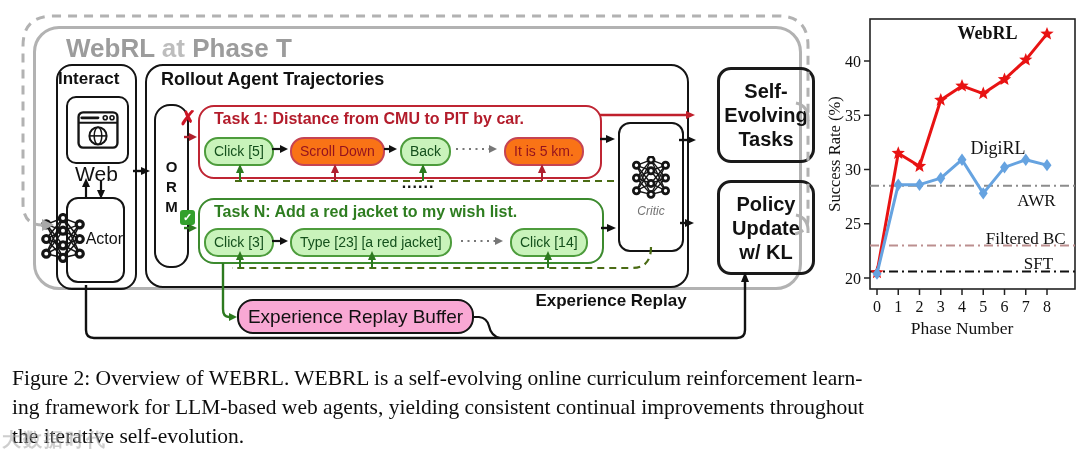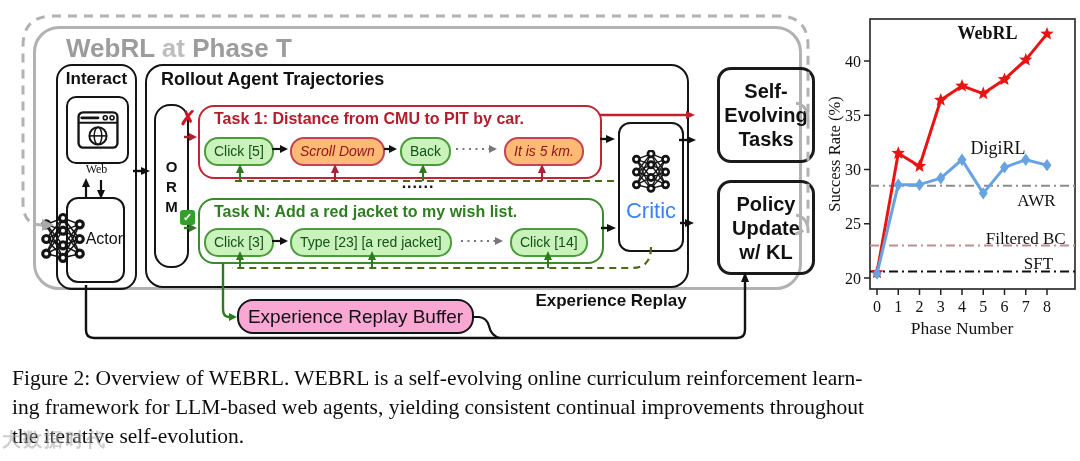--- a/index.html
+++ b/index.html
@@ -5,44 +5,44 @@
   html,body{margin:0;padding:0;background:#fff;}
   #stage{position:relative;width:1080px;height:461px;background:#fff;overflow:hidden;
          font-family:"Liberation Sans",sans-serif;color:#111;}
   .abs{position:absolute;}
   
   #gray-frame{left:33px;top:26px;width:763px;height:258px;border:3.5px solid #b2b2b2;border-radius:26px;}
   #frame-title{left:66px;top:33px;font-size:26px;font-weight:bold;color:#9c9c9c;white-space:nowrap;}
   #frame-title .lite{color:#bdbdbd;font-weight:bold;}
   
   #interact{left:56px;top:64px;width:77px;height:222px;border:2.5px solid #141414;border-radius:16px;}
-  #interact-title{left:0;right:0;top:3px;text-align:center;font-weight:bold;font-size:17px;}
+  #interact-title{left:0;right:0;top:3px;font-weight:bold;font-size:17px;}
   #browser-box{left:8px;top:30px;width:59px;height:64px;border:2.3px solid #141414;border-radius:10px;
                display:flex;align-items:center;justify-content:center;}
-  #web-label{left:0;right:0;top:96px;text-align:center;font-size:12px;font-family:Liberation Serif, serif;}
+  #web-label{left:0;right:0;top:96px;text-align:center;font-size:21px;}
   #actor-box{left:8px;top:131px;width:59px;height:86px;border:2.3px solid #141414;border-radius:12px;
              display:flex;flex-direction:row;align-items:center;justify-content:flex-end;padding-bottom:2px;box-sizing:border-box;}
   #actor-label{font-size:16px;}
   
   #rollout{left:145px;top:64px;width:540px;height:220px;border:2.5px solid #141414;border-radius:18px;}
   #rollout-title{left:14px;top:3px;font-size:18px;font-weight:bold;}
   #orm{left:7px;top:38px;width:31px;height:160px;border:2.5px solid #141414;border-radius:16px;
        display:flex;flex-direction:column;align-items:center;justify-content:center;gap:3px;
        font-weight:bold;font-size:15px;}
   .taskbox{background:#fff;box-sizing:border-box;}
   #task1{left:51px;top:39px;width:404px;height:74px;border:2.5px solid #bf2533;border-radius:16px;}
   #task1-title{left:14px;top:3px;font-size:16px;font-weight:bold;color:#b31c2b;white-space:nowrap;}
   #taskN{left:51px;top:132px;width:406px;height:66px;border:2.5px solid #3c8a2e;border-radius:16px;}
   #taskN-title{left:14px;top:3px;font-size:16px;font-weight:bold;color:#2e7d20;white-space:nowrap;}
   .pill{position:absolute;font-size:14px;padding:3px 8px;border-radius:14px;white-space:nowrap;line-height:1.35;}
   .pill.success{background:#c9f3bb;border:2px solid #4d9c3c;color:#14501c;}
-  .pill.failure{background:#fdba74;border:2px solid #c54453;color:#93121f;font-style:italic;}
+  .pill.failure{background:#f97316;border:2px solid #c54453;color:#93121f;}
   #critic{left:471px;top:56px;width:62px;height:126px;border:2.5px solid #141414;border-radius:12px;
           display:flex;flex-direction:column;align-items:center;justify-content:center;gap:4px;}
-  #critic-label{font-size:22px;color:#3b82f6;}
+  #critic-label{font-size:12px;color:#737373;font-style:italic;}
   #mid-dots{left:395px;top:174px;width:46px;text-align:center;font-weight:bold;font-size:16px;letter-spacing:1px;}
   #x-icon{left:178px;top:106px;width:20px;text-align:center;color:#cc1525;font-size:20px;font-weight:bold;}
   #check-icon{left:180px;top:210px;width:15px;height:15px;background:#33a02c;border-radius:3px;
               color:#fff;font-size:11px;font-weight:bold;text-align:center;line-height:15px;}
   
   .outbox{border:3px solid #1a1a1a;border-radius:14px;display:flex;flex-direction:column;
           align-items:center;justify-content:center;font-weight:bold;font-size:20px;line-height:24px;box-sizing:border-box;margin-left:20px;}
   #self-evolving{left:697px;top:67px;width:98px;height:96px;}
   #policy-update{left:697px;top:180px;width:98px;height:95px;}
   

